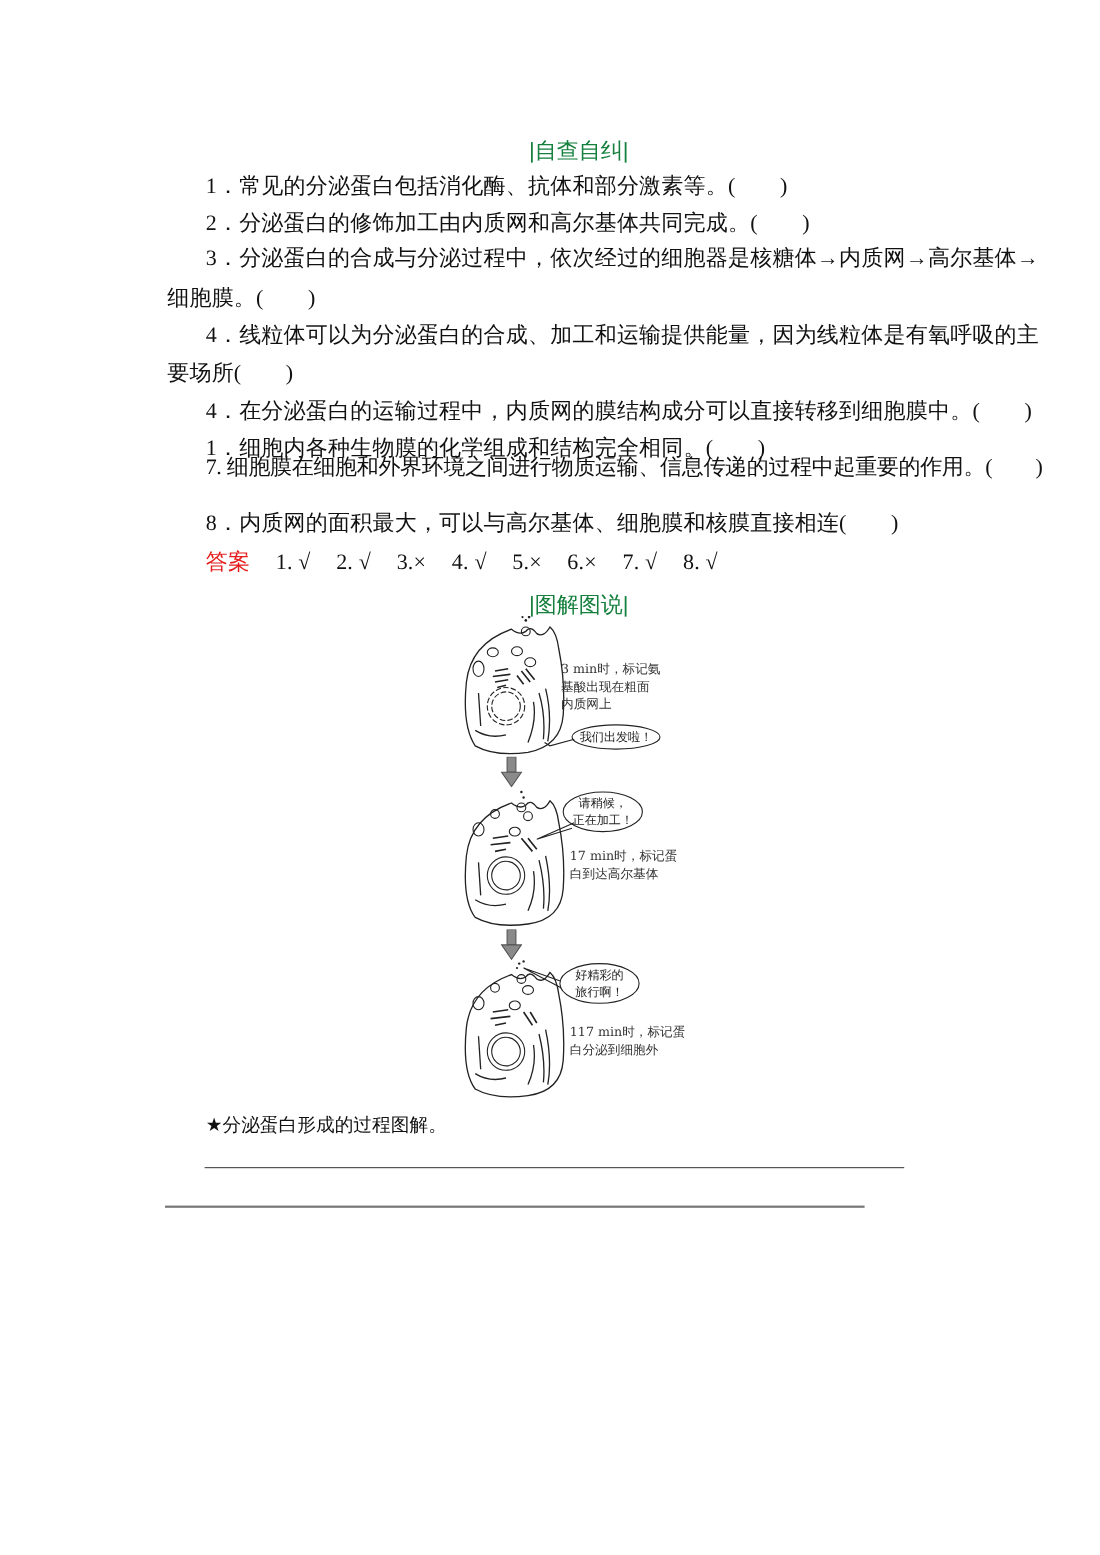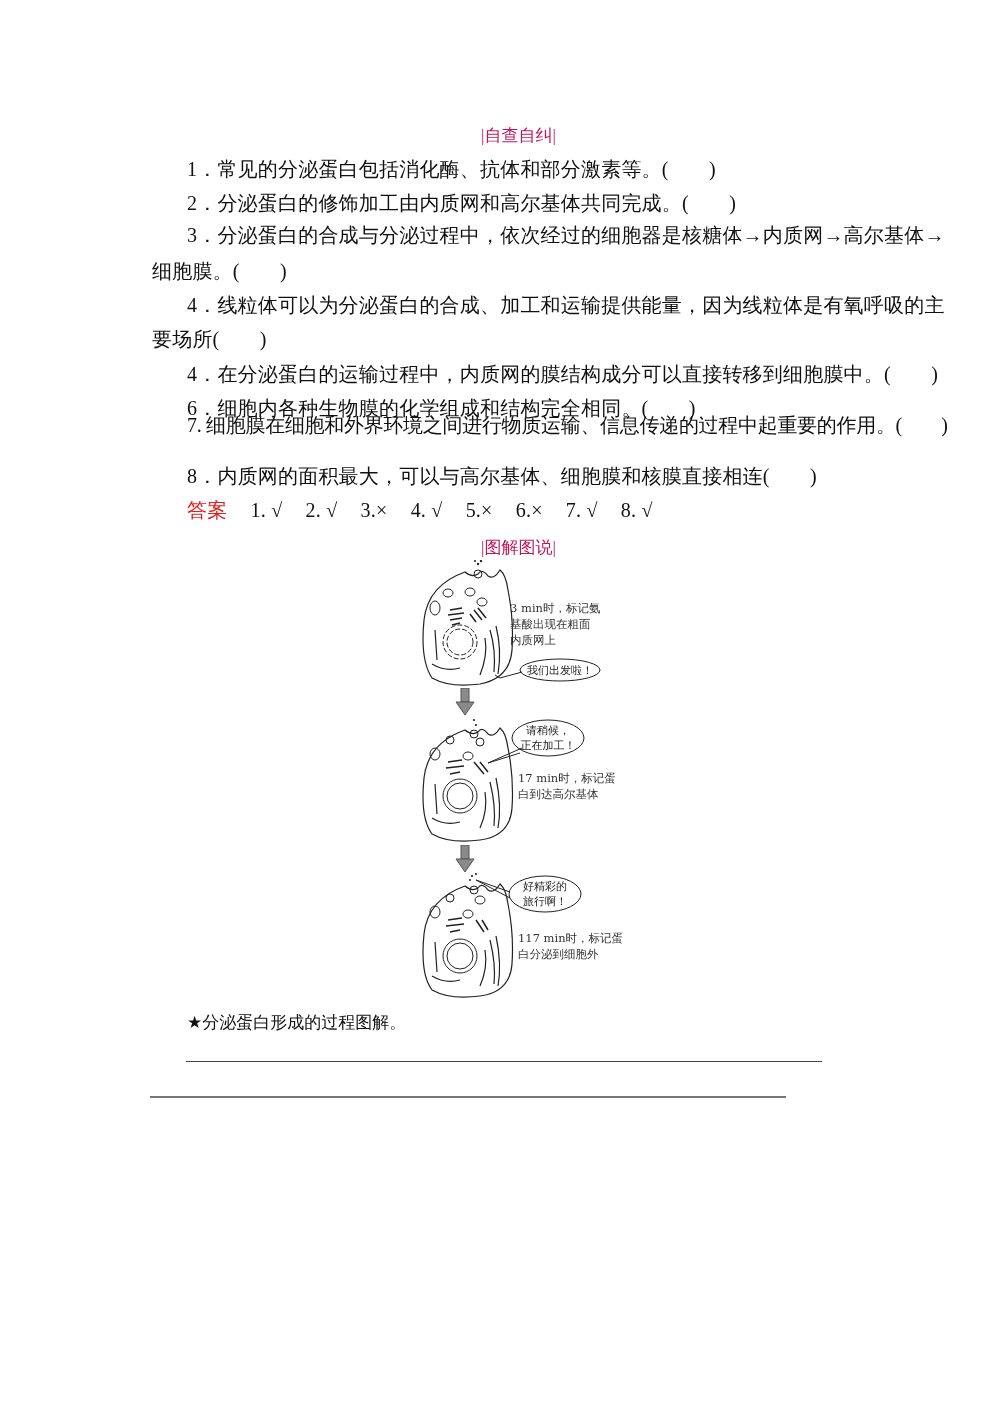--- a/index.html
+++ b/index.html
@@ -1,19 +1,19 @@
 <!DOCTYPE html>
 <html><head>
   <meta charset="utf-8">
   <style>
     html, body { margin: 0; padding: 0; background: #ffffff; }
     body { width: 1000px; height: 1414px; position: relative; overflow: hidden;
            font-family: "Liberation Serif", "DejaVu Serif", serif; color: #111; }
-    .sec-title { position: absolute; font-family: Liberation Serif, serif;
-                 font-size: 17px; color: #be185d; }
+    .sec-title { position: absolute; font-family: Liberation Sans, sans-serif;
+                 font-size: 20px; color: #15803d; }
     .line { position: absolute; left: 152px; font-size: 20px; line-height: 20px; white-space: nowrap; letter-spacing: 0.2px; }
     .ind { left: 187px; }
     .ans { color: #e51c1c; font-family: "DejaVu Sans", "Liberation Sans", sans-serif; }
     .ansitem { display: inline-block; margin-left: 18px; }
     .star { position: absolute; left: 187px; top: 1011px; font-family: "DejaVu Sans", "Liberation Sans", sans-serif; font-size: 17px; }
     .blank { position: absolute; height: 1px; background: #444; }
     .fig { position: absolute; }
     .caption { position: absolute; font-family: "DejaVu Serif", serif; font-size: 11.5px; line-height: 16px; color: #333; white-space: nowrap; }
     .bubble-text { font-family: "DejaVu Sans", sans-serif; font-size: 11px; fill: #222; }
   </style>
@@ -22,21 +22,21 @@
 
 <div class="sec-title" style="left:481px; top:124px;">|自查自纠|</div>
 
 <div class="line ind" style="top:159px;">1．常见的分泌蛋白包括消化酶、抗体和部分激素等。(　　)</div>
 <div class="line ind" style="top:193px;">2．分泌蛋白的修饰加工由内质网和高尔基体共同完成。(　　)</div>
 <div class="line ind" style="top:225px;">3．分泌蛋白的合成与分泌过程中，依次经过的细胞器是核糖体→内质网→高尔基体→</div>
 <div class="line" style="top:261px;">细胞膜。(　　)</div>
 <div class="line ind" style="top:295px;">4．线粒体可以为分泌蛋白的合成、加工和运输提供能量，因为线粒体是有氧呼吸的主</div>
 <div class="line" style="top:329px;">要场所(　　)</div>
 <div class="line ind" style="top:364px;">4．在分泌蛋白的运输过程中，内质网的膜结构成分可以直接转移到细胞膜中。(　　)</div>
-<div class="line ind" style="top:398px;">6．细胞内各种生物膜的化学组成和结构完全相同。(　　)</div>
+<div class="line ind" style="top:398px;">1．细胞内各种生物膜的化学组成和结构完全相同。(　　)</div>
 <div class="line ind" style="top:415px; letter-spacing:-0.3px;">7. 细胞膜在细胞和外界环境之间进行物质运输、信息传递的过程中起重要的作用。(　　)</div>
 <div class="line ind" style="top:466px;">8．内质网的面积最大，可以与高尔基体、细胞膜和核膜直接相连(　　)</div>
 
 <div class="line ind" style="top:500px;text-align:right;">
   <span class="ans">答案</span>
   <span class="ansitem">1. √</span>
   <span class="ansitem">2. √</span>
   <span class="ansitem">3.×</span>
   <span class="ansitem">4. √</span>
   <span class="ansitem">5.×</span>

